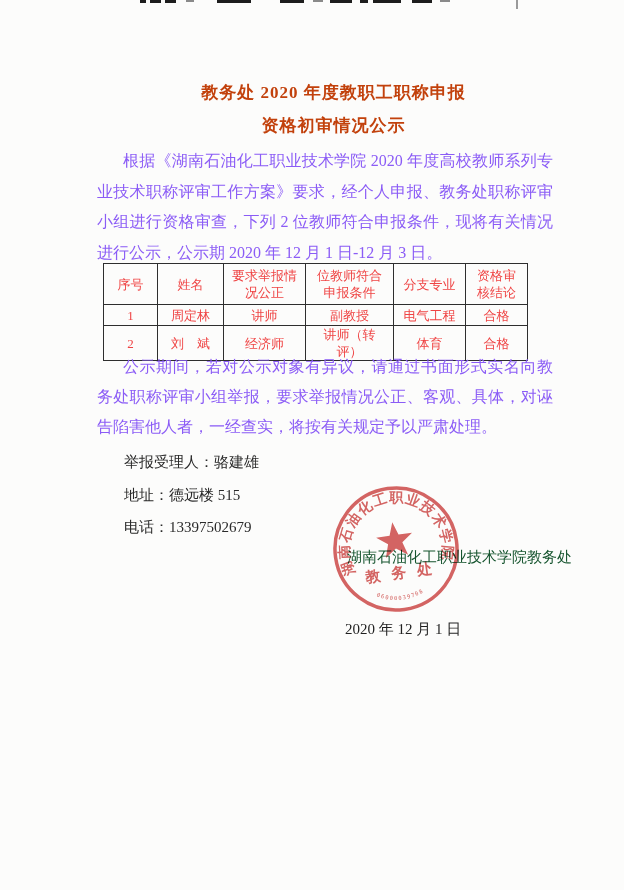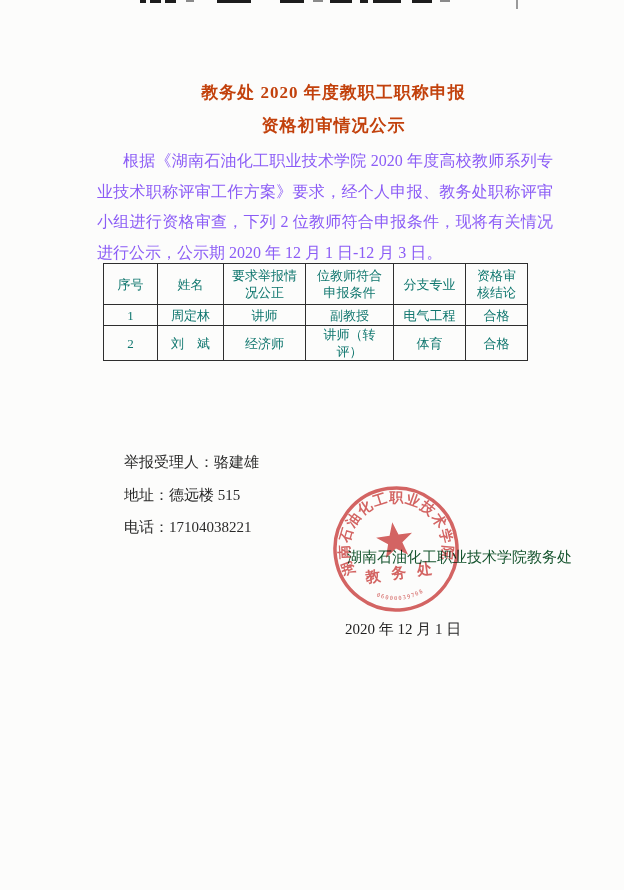--- a/index.html
+++ b/index.html
@@ -23,21 +23,21 @@
   .title.l1 { top: 81px; }
   .title.l2 { top: 114px; font-family: Liberation Serif, serif; }
 
   .para { position: absolute; left: 97px; width: 456px; font-size: 16px;
           text-align: justify; text-indent: 26px; color: #8b5cf6; }
   .para1 { top: 146px; line-height: 30.5px; }
   .para2 { top: 352px; line-height: 30px; }
 
   table.review { position: absolute; left: 103px; top: 263px;
                  border-collapse: collapse; table-layout: fixed;
-                 font-size: 13px; color: #0f766e; padding-left: 16px; }
+                 font-size: 13px; color: #ef4444; padding-left: 16px; }
   table.review th, table.review td {
     border: 1.4px solid #2e2e2e; text-align: center; vertical-align: middle;
     padding: 0 5px; font-weight: normal; line-height: 17px;
   }
   table.review th { height: 40px; }
   table.review td { height: 20px; }
 
   .contacts { position: absolute; left: 124px; top: 446px;
               font-size: 15px; line-height: 32.5px; color: #2a2a2a; }
 
@@ -113,25 +113,26 @@
           <td>2</td>
           <td>刘　斌</td>
           <td>经济师</td>
           <td>讲师（转评）</td>
           <td>体育</td>
           <td>合格</td>
         </tr>
       </tbody>
   </table>
 
+  <div class="para para2">公示期间，若对公示对象有异议，请通过书面形式实名向教务处职称评审小组举报，要求举报情况公正、客观、具体，对诬告陷害他人者，一经查实，将按有关规定予以严肃处理。</div>
 
   <div class="contacts">
     <div>举报受理人：骆建雄</div>
     <div>地址：德远楼 515</div>
-    <div>电话：17104038221</div>
+    <div>电话：13397502679</div>
   </div>
 
   <div class="signature">湖南石油化工职业技术学院教务处</div>
   <div class="sign-date">2020 年 12 月 1 日</div>
 
   <svg class="seal" viewBox="0 0 150 150">
     <defs>
       <path id="arcTop" d="M 32.4 94.9 A 47 47 0 1 1 117.6 94.9" fill="none"></path>
       <path id="arcBottom" d="M 45.7 116.8 A 51 51 0 0 0 104.3 116.8" fill="none"></path>
     </defs>

